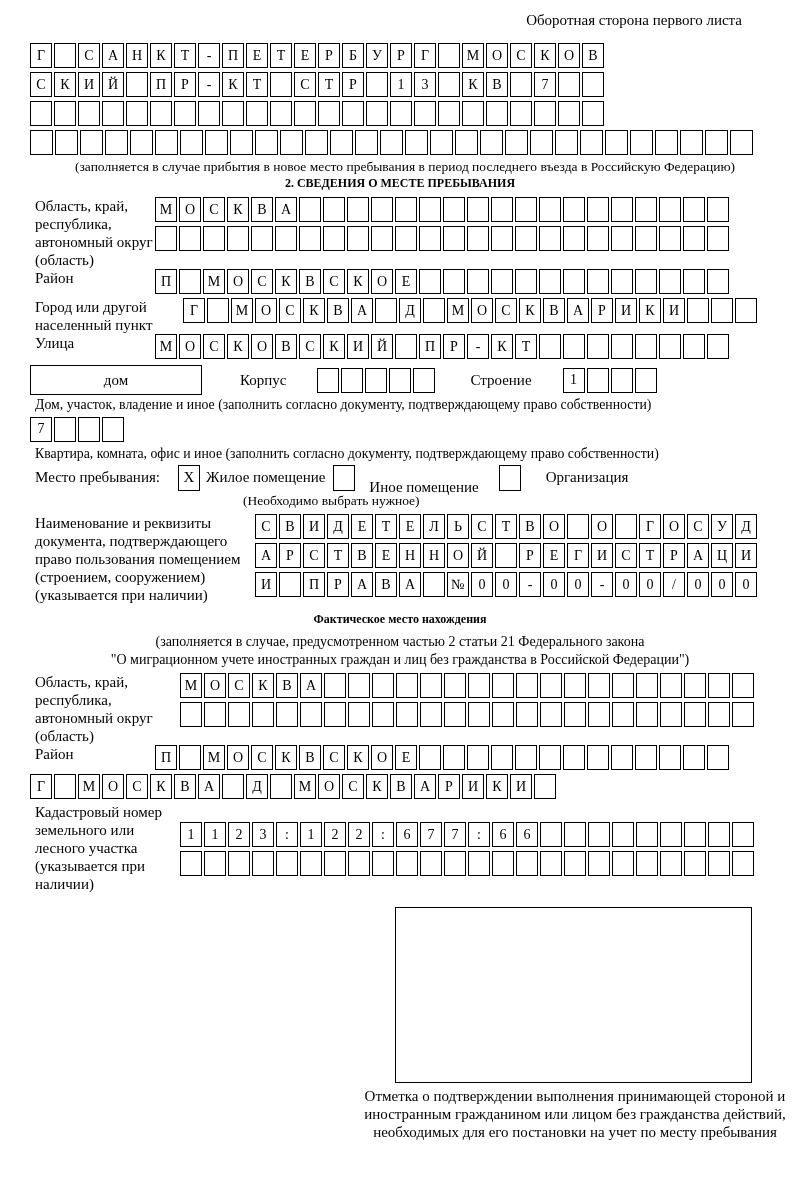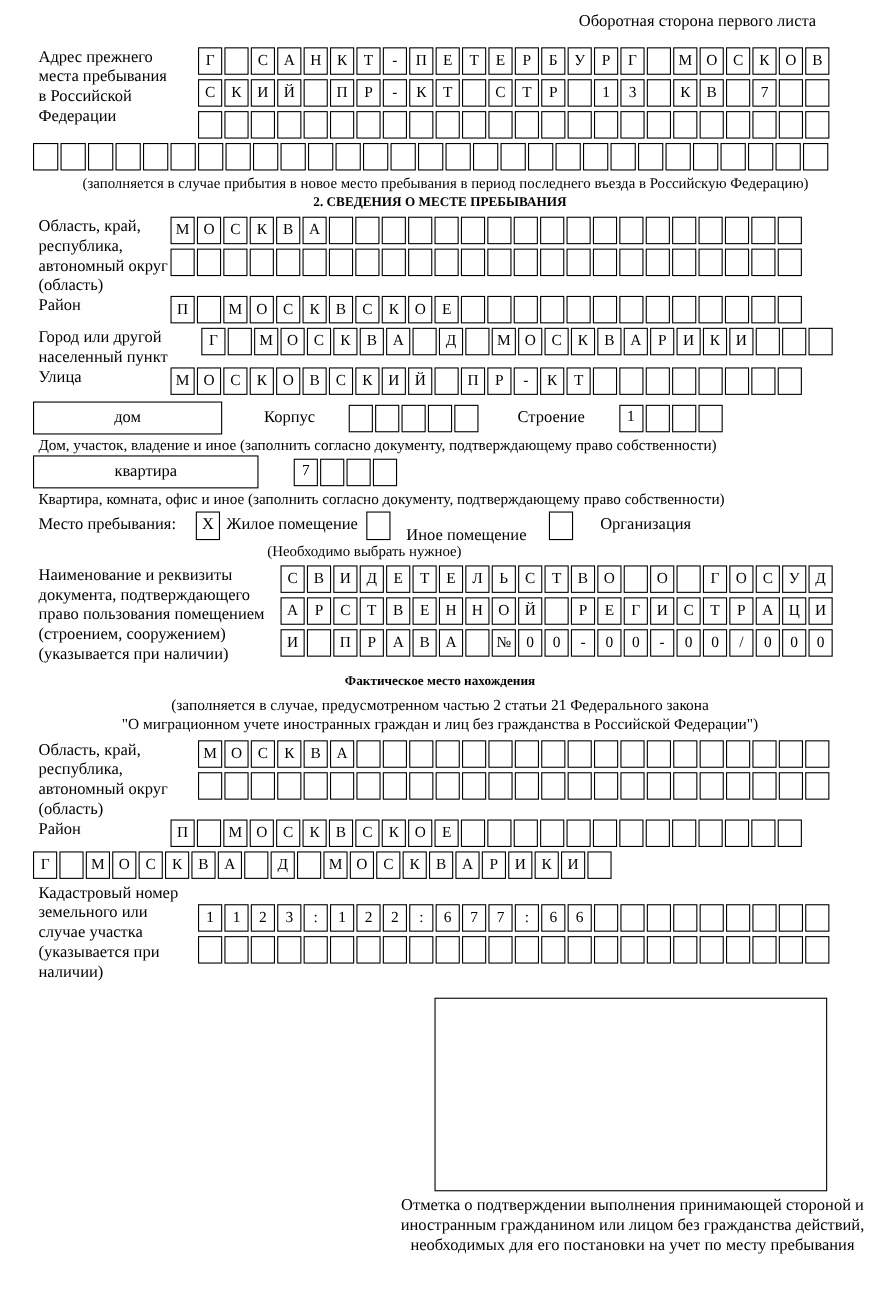--- a/index.html
+++ b/index.html
@@ -46,21 +46,20 @@
   .stamp-note {width:440px; margin:4px 0 0 325px; text-align:center; font-size:15px; line-height:18px;}
 </style>
 </head>
 <body>
 
 <div class="page">
 
   <div class="header-note">Оборотная сторона первого листа</div>
 
   <div class="fr">
-    <div class="fr-label" style="width:150px; padding-right:20px;">Адрес прежнего места пребывания в Российской Федерации</div>
     <div>
       <div class="box-row"><span class="box">Г</span><span class="box"></span><span class="box">С</span><span class="box">А</span><span class="box">Н</span><span class="box">К</span><span class="box">Т</span><span class="box">-</span><span class="box">П</span><span class="box">Е</span><span class="box">Т</span><span class="box">Е</span><span class="box">Р</span><span class="box">Б</span><span class="box">У</span><span class="box">Р</span><span class="box">Г</span><span class="box"></span><span class="box">М</span><span class="box">О</span><span class="box">С</span><span class="box">К</span><span class="box">О</span><span class="box">В</span></div>
       <div class="box-row"><span class="box">С</span><span class="box">К</span><span class="box">И</span><span class="box">Й</span><span class="box"></span><span class="box">П</span><span class="box">Р</span><span class="box">-</span><span class="box">К</span><span class="box">Т</span><span class="box"></span><span class="box">С</span><span class="box">Т</span><span class="box">Р</span><span class="box"></span><span class="box">1</span><span class="box">3</span><span class="box"></span><span class="box">К</span><span class="box">В</span><span class="box"></span><span class="box">7</span><span class="box"></span><span class="box"></span></div>
       <div class="box-row"><span class="box"></span><span class="box"></span><span class="box"></span><span class="box"></span><span class="box"></span><span class="box"></span><span class="box"></span><span class="box"></span><span class="box"></span><span class="box"></span><span class="box"></span><span class="box"></span><span class="box"></span><span class="box"></span><span class="box"></span><span class="box"></span><span class="box"></span><span class="box"></span><span class="box"></span><span class="box"></span><span class="box"></span><span class="box"></span><span class="box"></span><span class="box"></span></div>
     </div>
   </div>
   <div class="box-row wide29"><span class="box"></span><span class="box"></span><span class="box"></span><span class="box"></span><span class="box"></span><span class="box"></span><span class="box"></span><span class="box"></span><span class="box"></span><span class="box"></span><span class="box"></span><span class="box"></span><span class="box"></span><span class="box"></span><span class="box"></span><span class="box"></span><span class="box"></span><span class="box"></span><span class="box"></span><span class="box"></span><span class="box"></span><span class="box"></span><span class="box"></span><span class="box"></span><span class="box"></span><span class="box"></span><span class="box"></span><span class="box"></span><span class="box"></span></div>
   <div class="center-note">(заполняется в случае прибытия в новое место пребывания в период последнего въезда в Российскую Федерацию)</div>
 
   <div class="sec-title">2. СВЕДЕНИЯ О МЕСТЕ ПРЕБЫВАНИЯ</div>
@@ -91,21 +90,20 @@
   <div class="house-row">
     <span class="type-box dom">дом</span>
     <span class="il-label">Корпус</span>
     <span class="inline-cells"><span class="box"></span><span class="box"></span><span class="box"></span><span class="box"></span><span class="box"></span></span>
     <span class="il-label">Строение</span>
     <span class="inline-cells"><span class="box">1</span><span class="box"></span><span class="box"></span><span class="box"></span></span>
   </div>
   <div class="small-note">Дом, участок, владение и иное (заполнить согласно документу, подтверждающему право собственности)</div>
 
   <div class="house-row">
-    <span class="type-box kv">квартира</span>
     <span class="inline-cells"><span class="box">7</span><span class="box"></span><span class="box"></span><span class="box"></span></span>
   </div>
   <div class="small-note">Квартира, комната, офис и иное (заполнить согласно документу, подтверждающему право собственности)</div>
 
   <div class="stay-row">
     <span class="stay-label">Место пребывания:</span>
     <span class="cb">X</span>
     <span class="opt1">Жилое помещение</span>
     <span class="cb cb2"></span>
     <span class="opt2">Иное помещение</span>
@@ -138,21 +136,21 @@
   <div class="fr">
     <div class="fr-label" style="width:125px;">Район</div>
     <div class="box-row"><span class="box">П</span><span class="box"></span><span class="box">М</span><span class="box">О</span><span class="box">С</span><span class="box">К</span><span class="box">В</span><span class="box">С</span><span class="box">К</span><span class="box">О</span><span class="box">Е</span><span class="box"></span><span class="box"></span><span class="box"></span><span class="box"></span><span class="box"></span><span class="box"></span><span class="box"></span><span class="box"></span><span class="box"></span><span class="box"></span><span class="box"></span><span class="box"></span><span class="box"></span></div>
   </div>
 
   <div class="fr">
     <div class="box-row"><span class="box">Г</span><span class="box"></span><span class="box">М</span><span class="box">О</span><span class="box">С</span><span class="box">К</span><span class="box">В</span><span class="box">А</span><span class="box"></span><span class="box">Д</span><span class="box"></span><span class="box">М</span><span class="box">О</span><span class="box">С</span><span class="box">К</span><span class="box">В</span><span class="box">А</span><span class="box">Р</span><span class="box">И</span><span class="box">К</span><span class="box">И</span><span class="box"></span></div>
   </div>
 
   <div class="fr">
-    <div class="fr-label" style="width:150px;">Кадастровый номер земельного или случае участка (указывается при наличии)</div>
+    <div class="fr-label" style="width:150px;">Кадастровый номер земельного или лесного участка (указывается при наличии)</div>
     <div class="cad-cells">
       <div class="box-row"><span class="box">1</span><span class="box">1</span><span class="box">2</span><span class="box">3</span><span class="box">:</span><span class="box">1</span><span class="box">2</span><span class="box">2</span><span class="box">:</span><span class="box">6</span><span class="box">7</span><span class="box">7</span><span class="box">:</span><span class="box">6</span><span class="box">6</span><span class="box"></span><span class="box"></span><span class="box"></span><span class="box"></span><span class="box"></span><span class="box"></span><span class="box"></span><span class="box"></span><span class="box"></span></div>
       <div class="box-row"><span class="box"></span><span class="box"></span><span class="box"></span><span class="box"></span><span class="box"></span><span class="box"></span><span class="box"></span><span class="box"></span><span class="box"></span><span class="box"></span><span class="box"></span><span class="box"></span><span class="box"></span><span class="box"></span><span class="box"></span><span class="box"></span><span class="box"></span><span class="box"></span><span class="box"></span><span class="box"></span><span class="box"></span><span class="box"></span><span class="box"></span><span class="box"></span></div>
     </div>
   </div>
 
   <div class="stamp-box"></div>
   <div class="stamp-note">Отметка о подтверждении выполнения принимающей стороной и иностранным гражданином или лицом без гражданства действий, необходимых для его постановки на учет по месту пребывания</div>
 
 </div>

